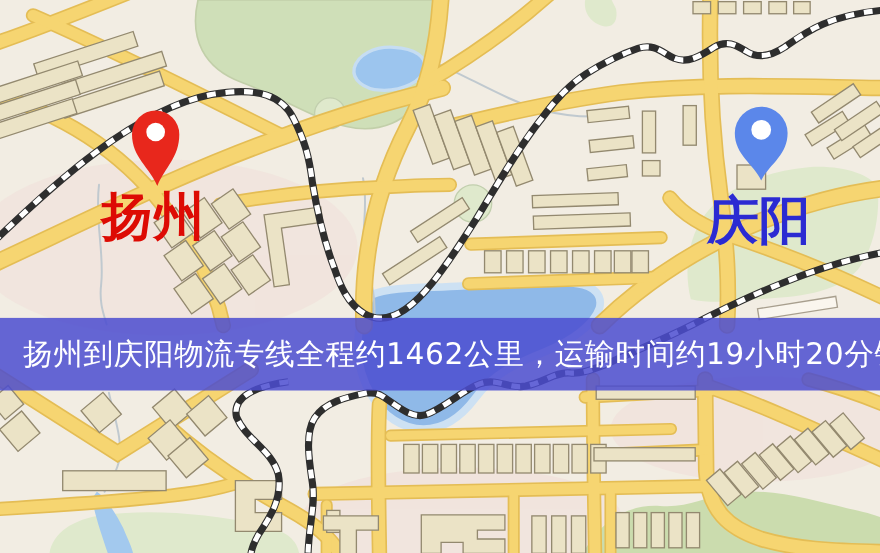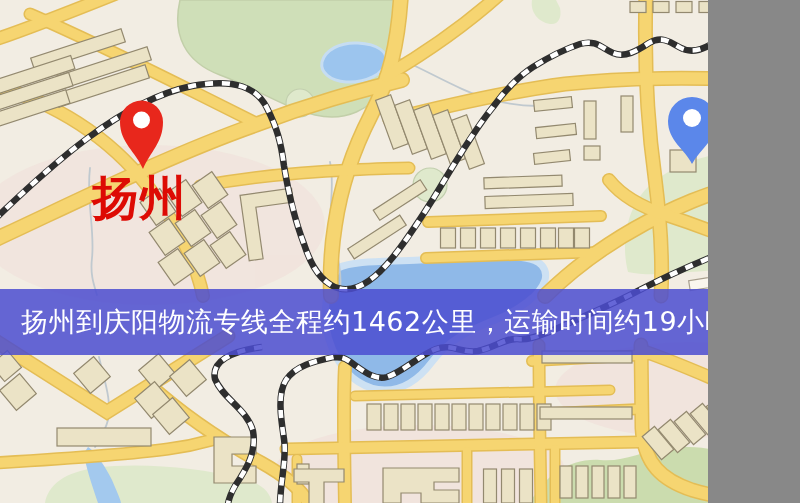--- a/index.html
+++ b/index.html
@@ -1,17 +1,17 @@
 <!DOCTYPE html>
 <html><head>
 <meta charset="utf-8">
 <style>
   html,body{margin:0;padding:0;background:#888;}
   .stage{
-    position:relative;width:708px;height:503px;overflow:hidden;
+    position:relative;width:800px;height:503px;overflow:hidden;
     font-family:"DejaVu Sans","Liberation Sans",sans-serif;
     background:var(--background,#f2ede3);
   }
   .stage svg{position:absolute;left:0;top:0;display:block;}
   .road{stroke:var(--road);fill:none;stroke-linecap:round;}
   .road-casing{stroke:var(--road-casing);fill:none;stroke-linecap:round;}
   .rail{stroke:var(--railway);fill:none;stroke-width:6.5;stroke-linecap:butt;}
   .rail-dash{stroke:#ffffff;fill:none;stroke-width:4.6;stroke-dasharray:8 9;stroke-linecap:butt;}
   .bld{fill:var(--building);stroke:var(--building-stroke);stroke-width:1.2;}
   .bld-light{fill:#faf6ee;stroke:#a89f8e;stroke-width:1.2;}
@@ -240,17 +240,18 @@
       <path d="M143,169 C136,152 120,143 120,122 A21.5,21.5 0 1 1 163,122 C163,143 150,152 143,169 Z" fill="var(--pin-origin)"></path>
       <circle cx="141.5" cy="120" r="8.5" fill="#ffffff"></circle>
     </g>
     <g>
       <path d="M692,164 C685,149 668,141 668,121 A24,24 0 1 1 716,121 C716,141 700,149 692,164 Z" fill="var(--pin-dest)"></path>
       <circle cx="692" cy="118" r="9" fill="#ffffff"></circle>
     </g>
   </svg>
 
   <div class="map-label label-origin">扬州</div>
+  <div class="map-label label-dest">庆阳</div>
 
   <div class="banner">
     <span>扬州到庆阳物流专线全程约1462公里，运输时间约19小时20分钟.</span>
   </div>
 </div>
 
 </body></html>

